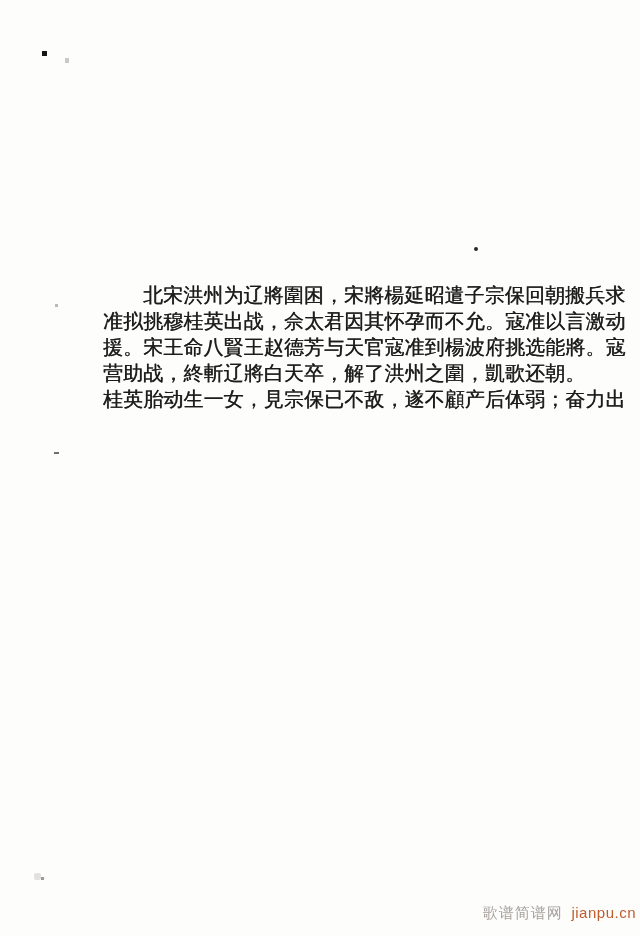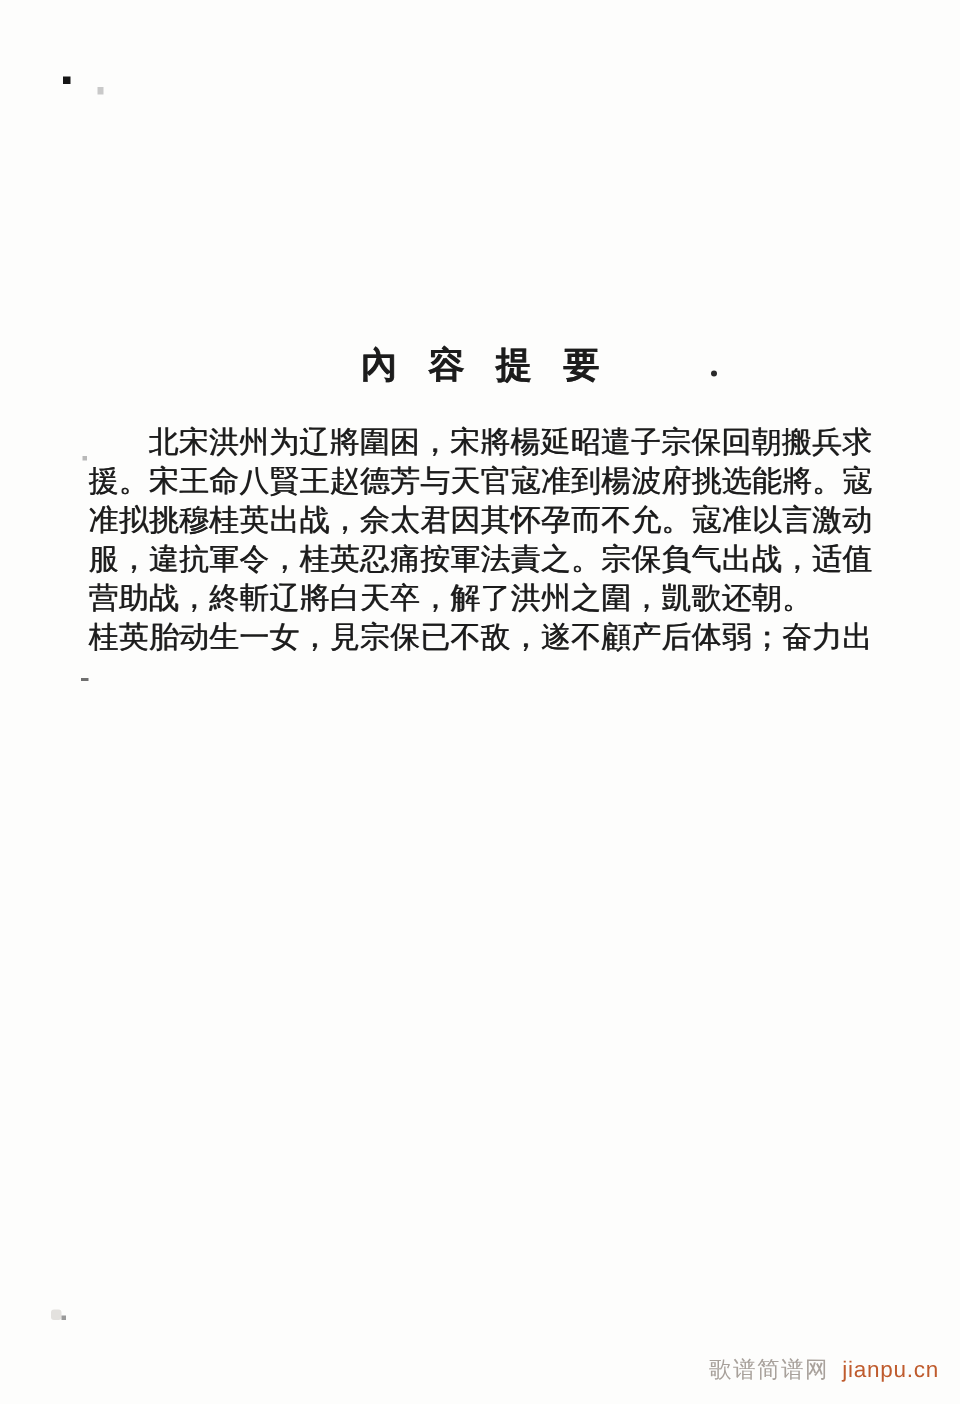--- a/index.html
+++ b/index.html
@@ -52,26 +52,26 @@
     top: 282px;
     left: 59px;
     width: 526px;
     font-size: 20px;
     line-height: 26px;
     letter-spacing: 0.1px;
     color: var(--text-color);
     text-shadow: 0.4px 0.4px 0 rgba(25,25,25,0.8), -0.2px 0 0 rgba(25,25,25,0.35);
     text-align: justify;
   }
-  .paragraph .line { white-space: nowrap; height: 26px; }
+  .paragraph .line { white-space: nowrap; height: 26px; margin-left: 44px; }
   .paragraph .line:first-child { text-indent: 2em; }
   
   .watermark {
     position: absolute;
-    right: 14px;
+    right: 4px;
     bottom: 13px;
     font-size: 15px;
     letter-spacing: 1px;
     white-space: nowrap;
   }
   .watermark .wm-name {
     color: var(--wm-name-color);
     font-family: "Liberation Serif", "DejaVu Serif", serif;
   }
   .watermark .wm-url {
@@ -87,28 +87,26 @@
   .speck-3 { top: 873px; left: 34px;  width: 7px; height: 7px; background: #e3e1de; border-radius: 2px; }
   .speck-4 { top: 877px; left: 41px;  width: 3px; height: 3px; background: #9a9a9a; }
   .speck-5 { top: 304px; left: 55px;  width: 3px; height: 3px; background: #b9b9b9; }
   .speck-6 { top: 452px; left: 54px;  width: 5px; height: 2px; background: #6f6f6f; }
 </style>
 </head>
 <body>
 
 <div class="page">
 
-  <h1 class="doc-title">內容提要</h1>
   <div class="title-dot"></div>
 
   <div class="paragraph">
     <div class="line">北宋洪州为辽將圍困，宋將楊延昭遣子宗保回朝搬兵求</div>
+    <div class="line">准拟挑穆桂英出战，佘太君因其怀孕而不允。寇准以言激动</div>
     <div class="line">援。宋王命八賢王赵德芳与天官寇准到楊波府挑选能將。寇</div>
-    <div class="line">准拟挑穆桂英出战，佘太君因其怀孕而不允。寇准以言激动</div>
-    <div class="line">服，違抗軍令，桂英忍痛按軍法責之。宗保負气出战，适值</div>
     <div class="line">营助战，終斬辽將白天卒，解了洪州之圍，凱歌还朝。</div>
     <div class="line">桂英胎动生一女，見宗保已不敌，遂不顧产后体弱；奋力出</div>
   </div>
 
   <div class="watermark">
     <span class="wm-name">歌谱简谱网</span>
     <span class="wm-url">jianpu.cn</span>
   </div>
 
   <div class="speck speck-1"></div>

